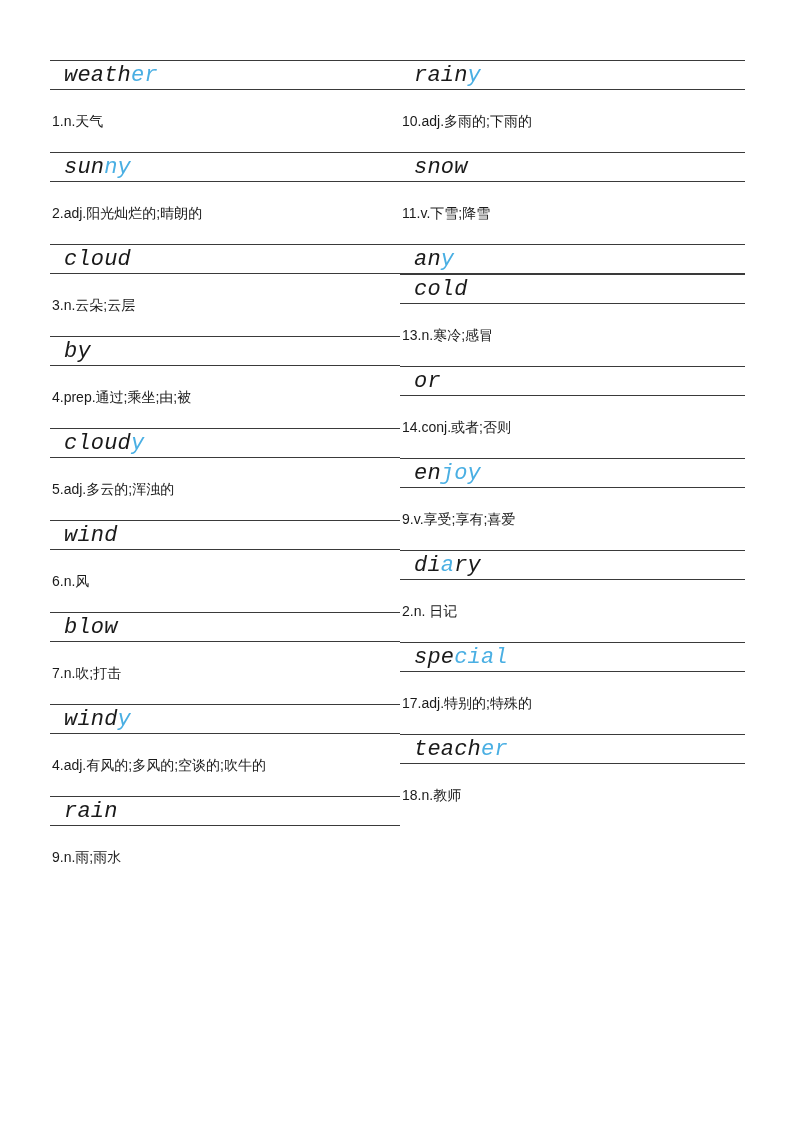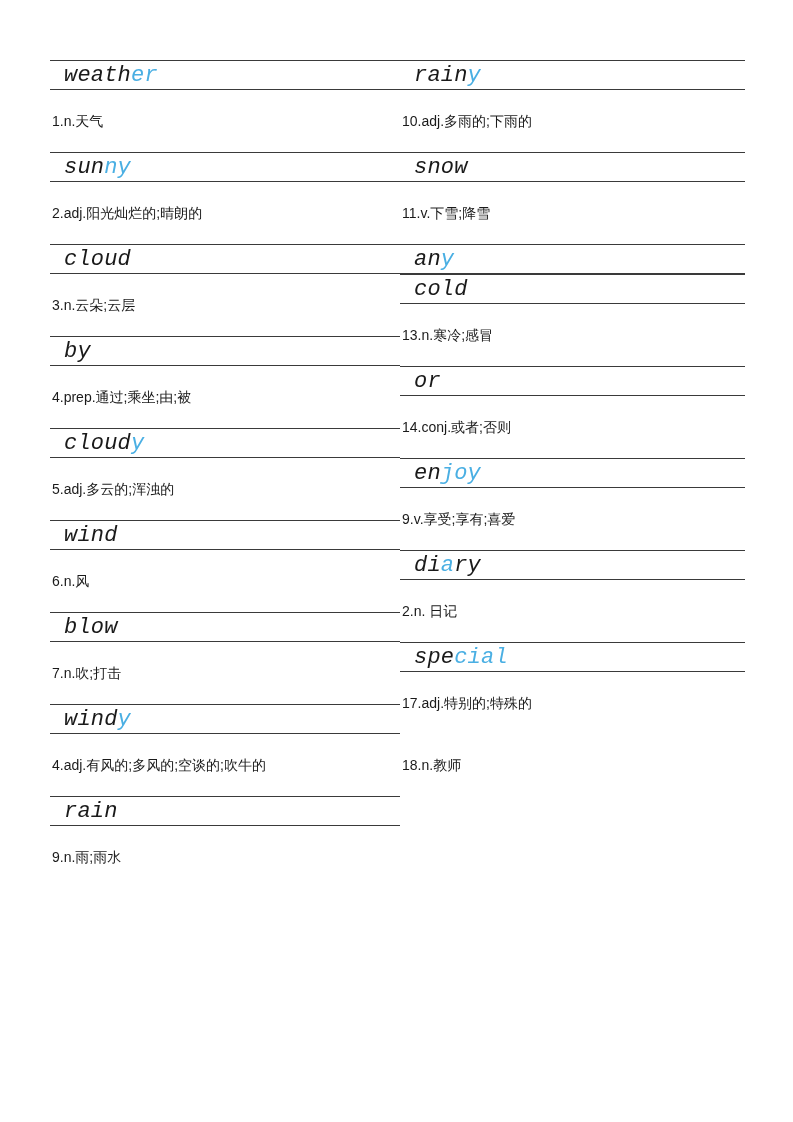--- a/index.html
+++ b/index.html
@@ -171,18 +171,21 @@
         </div>
         <div class="cell def-row">
           <div class="def">2.n. 日记</div>
         </div>
         <div class="cell word-row">
           <div class="word"><span>spe</span><span class="hl">cial</span></div>
         </div>
         <div class="cell def-row">
           <div class="def">17.adj.特别的;特殊的</div>
         </div>
+        <div class="cell word-row">
+          <div class="word"><span>teach</span><span class="hl">er</span></div>
+        </div>
         <div class="cell def-row">
           <div class="def">18.n.教师</div>
         </div>
       </div>
   </div>
 </div>
 
 </body></html>

